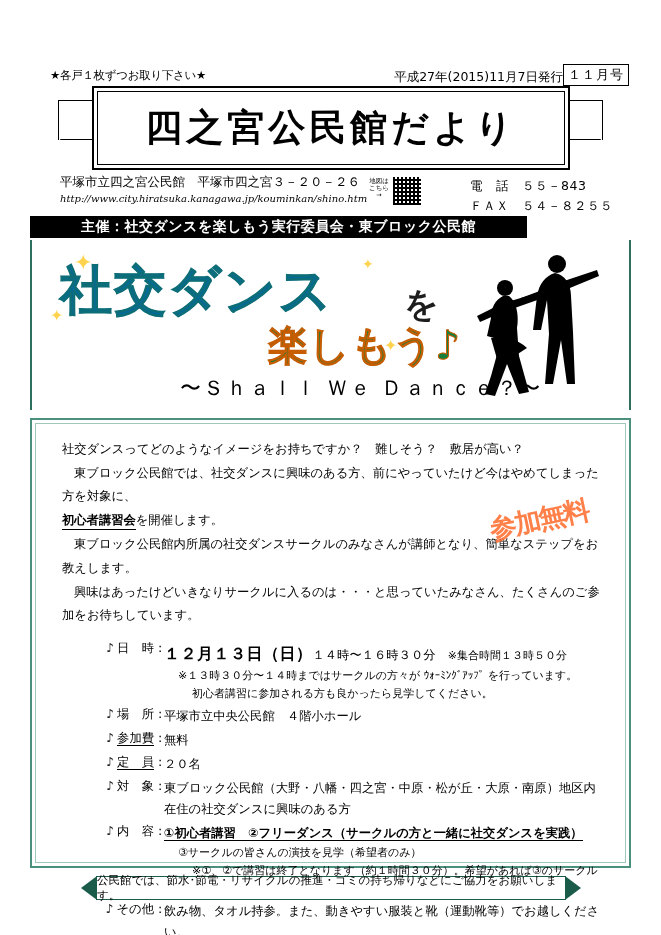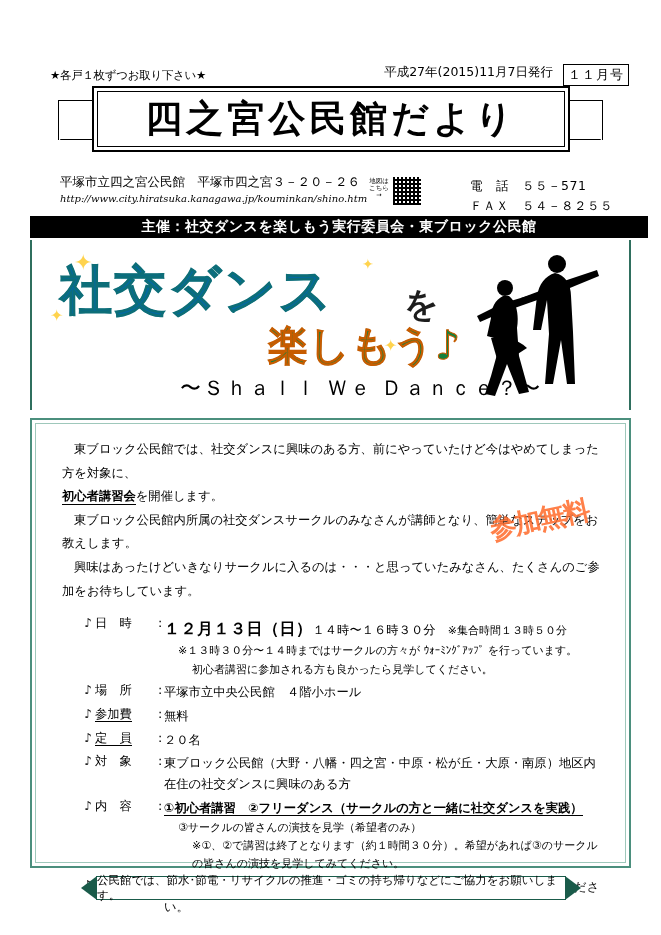--- a/index.html
+++ b/index.html
@@ -33,22 +33,21 @@
     align-items: center;
     justify-content: space-between;
     font-size: 12px;
   }
   .top-left {
     font-size: 11.5px;
     letter-spacing: -0.3px;
   }
   .top-right {
     display: flex;
-    align-items: flex-start;
-    gap: 10px;
+    align-items: flex-end;
     font-size: 12.5px;
   }
   .issue-box {
     border: 1.2px solid #000;
     padding: 1px 4px;
     font-size: 13px;
     letter-spacing: 1px;
   }
 
   
@@ -86,21 +85,21 @@
     width: 0; height: 0;
     border-top: 20px solid transparent;
     border-bottom: 20px solid transparent;
     border-right: 16px solid #fff;
   }
   .banner-main {
     position: absolute;
     left: 34px;
     top: 0px;
     width: 478px;
-    height: 66px;
+    height: 84px;
     border: 2px solid #000;
     box-sizing: border-box;
     background: #fff;
     display: flex;
     align-items: center;
     justify-content: center;
   }
   .banner-main .inner {
     border: 1px solid #000;
     position: absolute;
@@ -156,21 +155,21 @@
     font-size: 12.5px;
     line-height: 1.6;
     letter-spacing: 0.5px;
   }
 
   
   .host-band {
     position: absolute;
     top: 216px;
     left: 30px;
-    width: 618px;
+    width: 497px;
     height: 22px;
     background: #000;
     color: #fff;
     display: flex;
     align-items: center;
     justify-content: center;
     font-size: 14px;
     font-weight: bold;
     letter-spacing: 0.5px;
   }
@@ -261,20 +260,21 @@
     font-size: 12.3px;
     line-height: 1.92;
     margin: 0 0 0 0;
     text-indent: 0;
   }
   .para.indent { text-indent: 12px; }
   .hl-ul {
     font-weight: bold;
     border-bottom: 1.6px solid #000;
     padding-bottom: 1px;
+    font-family: Liberation Mono, monospace;
   }
   .strike-mark {
     position: absolute;
     right: 36px;
     top: 78px;
     color: #ff6a2a;
     font-size: 27px;
     font-weight: bold;
     transform: rotate(-12deg);
     opacity: .85;
@@ -287,21 +287,21 @@
     font-size: 12.3px;
   }
   .drow {
     display: flex;
     align-items: flex-start;
     margin-bottom: 3px;
   }
   .dlabel {
     width: 92px;
     flex: 0 0 92px;
-    text-align: center;
+    text-align: right;
     white-space: nowrap;
   }
   .note-mark { color: #1a1a1a; margin-right: 3px; }
   .dcolon { width: 10px; flex: 0 0 10px; }
   .dval { flex: 1; line-height: 1.7; }
   .big {
     font-size: 16px;
     font-weight: bold;
     letter-spacing: 0.5px;
     margin-top: 28px;
@@ -371,21 +371,21 @@
   </div>
 
   <div class="addr">
     <div>平塚市立四之宮公民館　平塚市四之宮３－２０－２６</div>
     <div class="url">http://www.city.hiratsuka.kanagawa.jp/kouminkan/shino.htm</div>
   </div>
   <div class="qr-label">地図は
 こちら→</div>
   <div class="qr"></div>
   <div class="tel">
-    <div>電　話　５５－571</div>
+    <div>電　話　５５－843</div>
     <div>ＦＡＸ　５４－８２５５</div>
   </div>
 
   <div class="host-band">主催：社交ダンスを楽しもう実行委員会・東ブロック公民館</div>
 
   <div class="hero">
     <span class="sparkle" style="left:42px; top:10px; font-size:22px;">✦</span>
     <span class="sparkle" style="left:18px; top:66px; font-size:16px;">✦</span>
     <span class="sparkle" style="left:330px; top:16px; font-size:14px;">✦</span>
     <span class="sparkle" style="left:352px; top:96px; font-size:16px;">✦</span>
@@ -406,20 +406,21 @@
         <path d="M46 58 L80 48 L82 54 L48 66 Z"></path>
         <path d="M40 60 L16 72 L19 78 L42 68 Z"></path>
         <path d="M30 94 C44 92 58 96 66 104 L38 122 Z"></path>
       </g>
     </svg>
   </div>
 
   <div class="body-box">
     <div class="body-inner">
       <div class="strike-mark">参加無料</div>
+      <p class="para">社交ダンスってどのようなイメージをお持ちですか？　難しそう？　敷居が高い？</p>
       <p class="para indent">東ブロック公民館では、社交ダンスに興味のある方、前にやっていたけど今はやめてしまった方を対象に、</p>
       <p class="para">
         <span class="hl-ul">初心者講習会</span><span>を開催します。</span>
       </p>
       <p class="para indent">東ブロック公民館内所属の社交ダンスサークルのみなさんが講師となり、簡単なステップをお教えします。</p>
       <p class="para indent">興味はあったけどいきなりサークルに入るのは・・・と思っていたみなさん、たくさんのご参加をお待ちしています。</p>
 
       <div class="details">
 
         <div class="drow">

